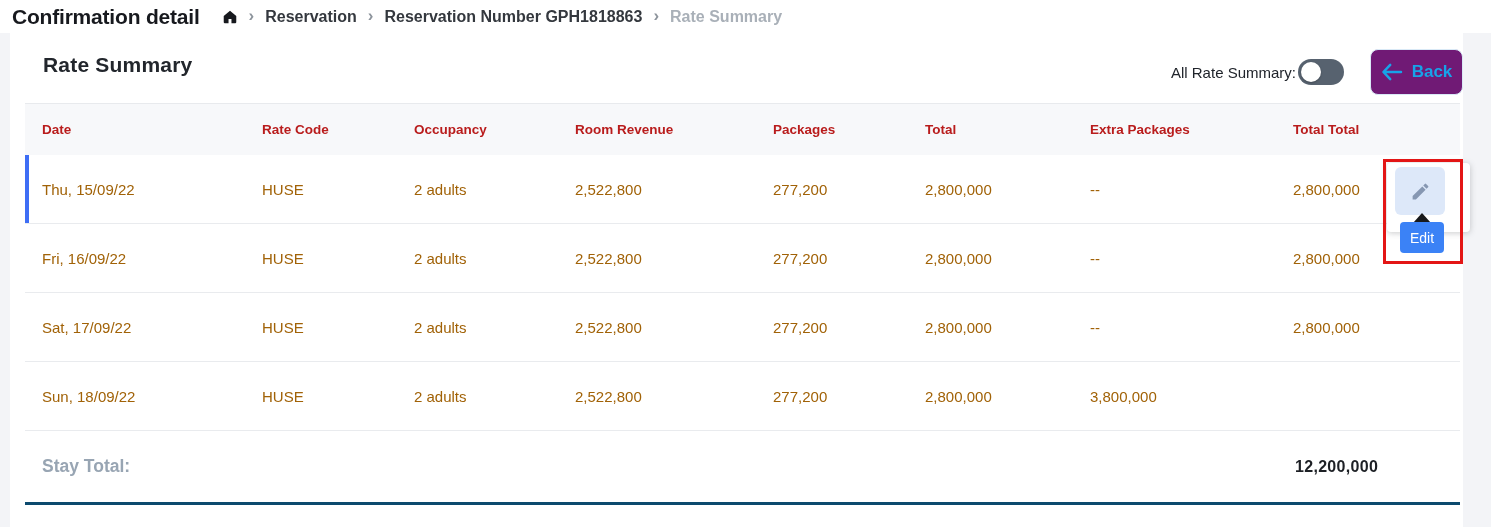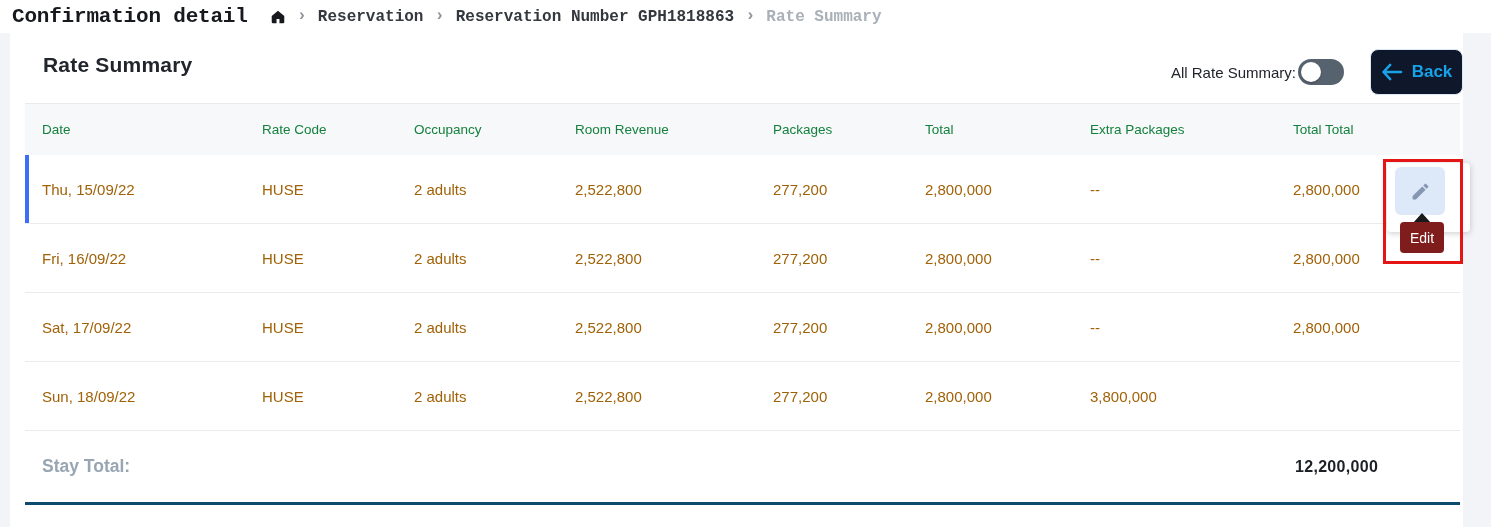--- a/index.html
+++ b/index.html
@@ -9,21 +9,20 @@
     background:#f3f4f7;
     position:relative;
     overflow:hidden;
   }
 
   
   .topbar {
     position:absolute; top:0; left:0; width:1491px; height:33px;
     background:#ffffff; display:flex; align-items:center;
     padding-left:12px;
-    font-family:Liberation Mono, monospace;
   }
   .page-title { font-size:21px; font-weight:700; color:#17191e; letter-spacing:-0.2px; }
   .crumbs { display:flex; align-items:center; margin-left:22px; gap:11px; }
   .home { display:flex; align-items:center; cursor:pointer; }
   .sep { color:#8d949c; font-size:17px; font-weight:600; line-height:1; padding-bottom:2px; }
   .crumb { font-size:16px; font-weight:600; color:#34383e; cursor:pointer; }
   .crumb.muted { color:#a9b0b8; cursor:default; }
 
   
   .card {
@@ -42,37 +41,37 @@
   .toggle {
     width:46px; height:26px; border-radius:13px; background:#57626f;
     position:relative; cursor:pointer; flex:0 0 auto;
   }
   .toggle .knob {
     position:absolute; left:3px; top:3px; width:20px; height:20px;
     border-radius:50%; background:#ffffff; box-shadow:0 1px 2px rgba(0,0,0,.25);
   }
   .back-btn {
     margin-left:26px; width:93px; height:46px;
-    background:#0f172a; border:1px solid #d9e9f6; border-radius:8px;
+    background:#701a75; border:1px solid #d9e9f6; border-radius:8px;
     display:flex; align-items:center; justify-content:center; gap:9px;
     color:#17a3e8; font-weight:700; font-size:17px; cursor:pointer;
     font-family:"Liberation Sans", sans-serif;
   }
 
   
   .table { position:absolute; left:15px; top:70px; width:1435px; }
   .grid8 {
     display:grid;
     grid-template-columns:220px 152px 161px 198px 152px 165px 203px 1fr;
     align-items:center; padding-left:17px;
   }
   .thead {
     height:52px; background:#f7f8fa; border-top:1px solid #e8eaed;
   }
-  .th { font-size:13.5px; font-weight:400; color:#15803d; }
+  .th { font-size:13.5px; font-weight:700; color:#b91c1c; }
   .row {
     height:69px; background:#ffffff; border-bottom:1px solid #e9ebee;
     position:relative;
   }
   .row.selected::before {
     content:""; position:absolute; left:0; top:0; bottom:0; width:4px;
     background:#3e6ef5;
   }
   .cell { font-size:15px; color:#a16207; }
   .tfoot {
@@ -96,21 +95,21 @@
     background:#dde8f9; border:none; border-radius:6px;
     display:flex; align-items:center; justify-content:center; cursor:pointer;
   }
   .tooltip-caret {
     position:absolute; left:1413px; top:213px; width:0; height:0;
     border-left:9px solid transparent; border-right:9px solid transparent;
     border-bottom:10px solid #18191b;
   }
   .tooltip {
     position:absolute; left:1400px; top:222px; width:44px; height:31px;
-    background:#7f1d1d; border-radius:4px; color:#ffffff; font-size:14px;
+    background:#3b82f6; border-radius:4px; color:#ffffff; font-size:14px;
     display:flex; align-items:center; justify-content:center;
   }
   .red-box {
     position:absolute; left:1383px; top:159px; width:80px; height:105px;
     border:3px solid #e31515; pointer-events:none; z-index:10;
   }
 </style>
 </head>
 <body>
 

